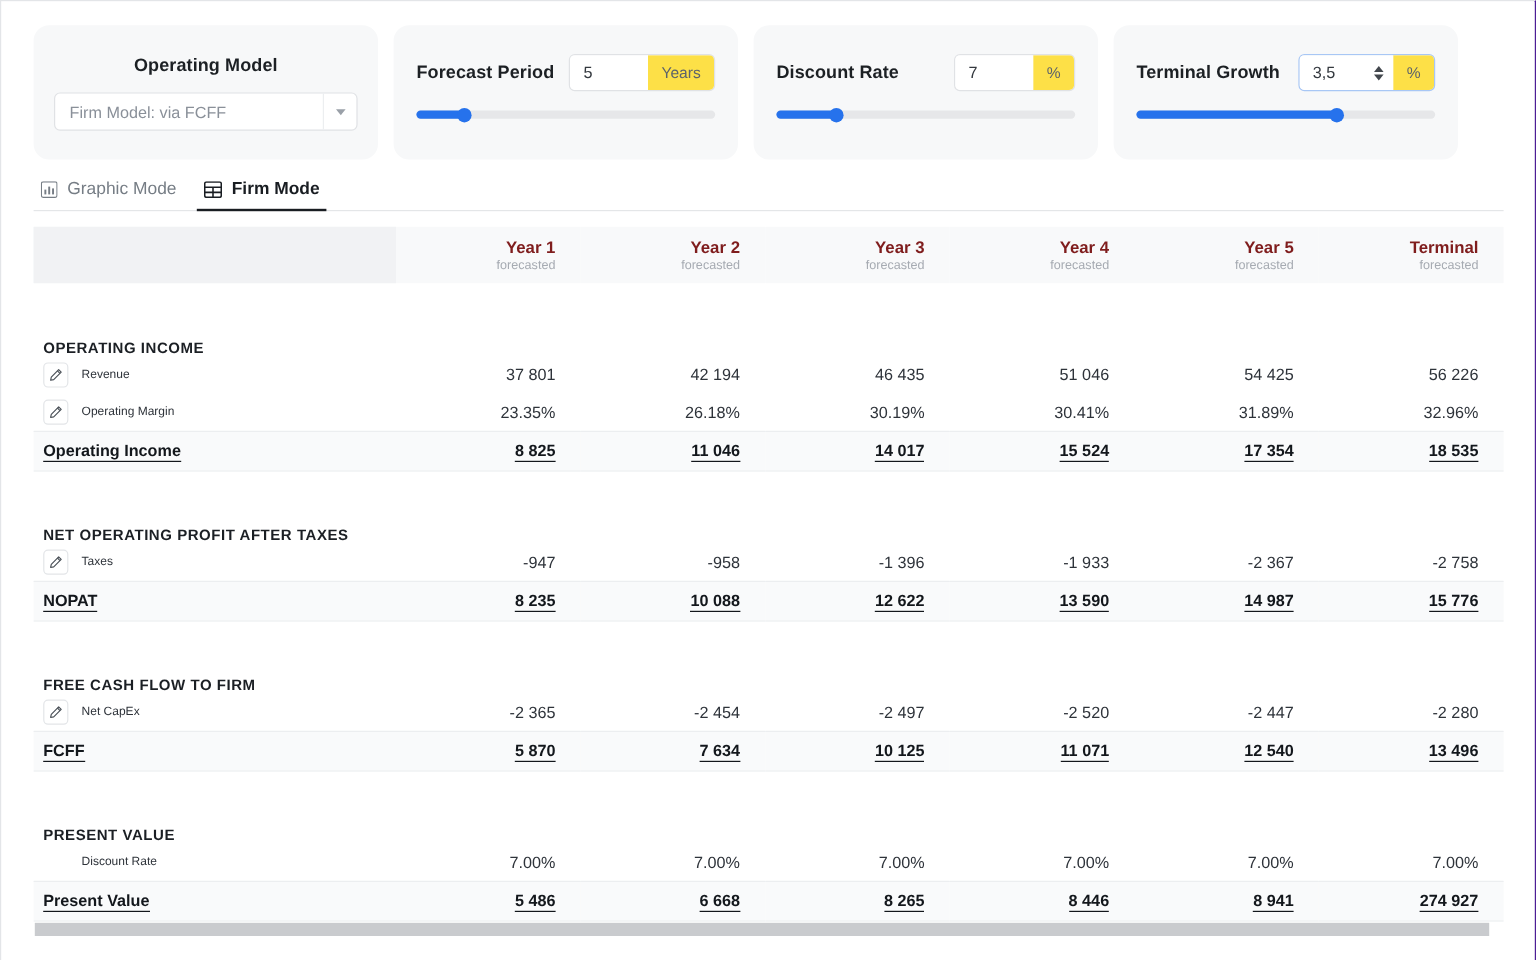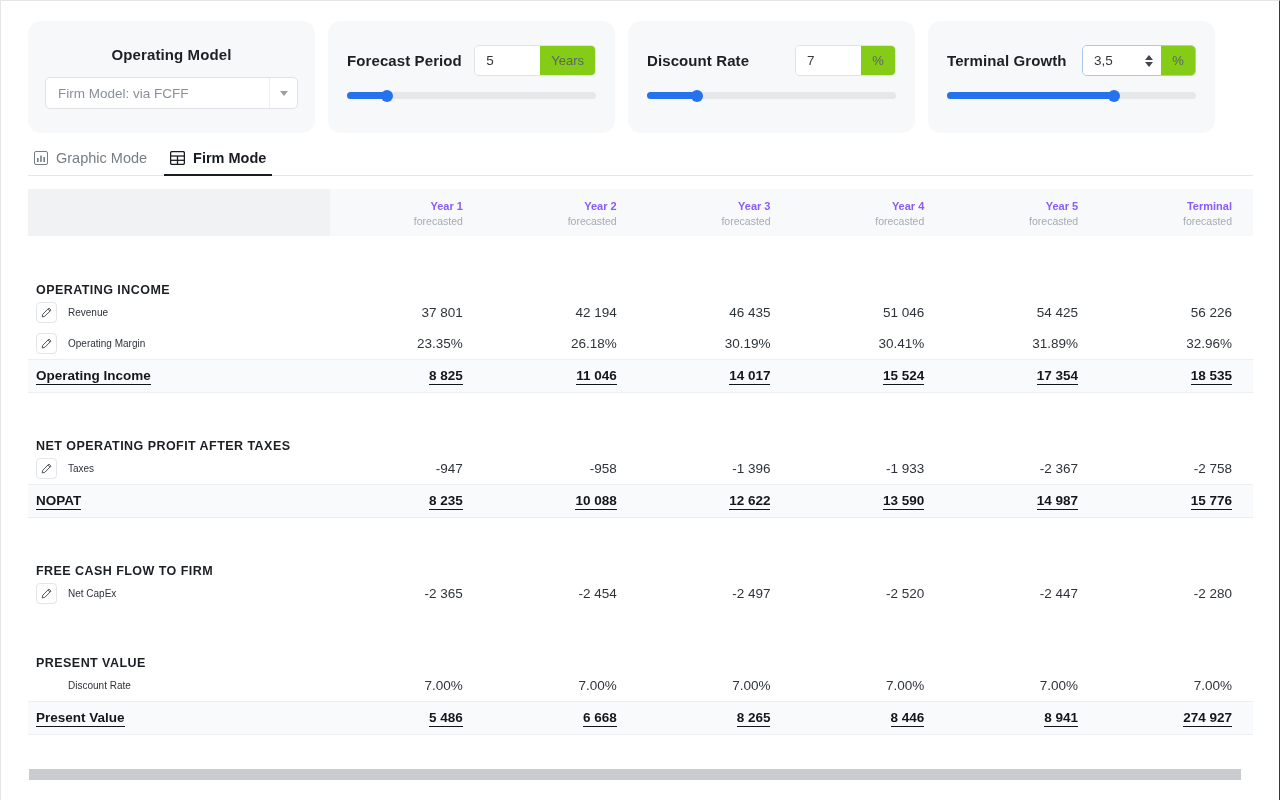--- a/index.html
+++ b/index.html
@@ -113,21 +113,21 @@
     border-right: 4px solid transparent;
     border-bottom: 5px solid #42474d;
   }
   .spin-down {
     width: 0; height: 0;
     border-left: 4px solid transparent;
     border-right: 4px solid transparent;
     border-top: 5px solid #42474d;
   }
   .unit-box {
-    background: #84cc16;
+    background: #fde047;
     display: flex; align-items: center; justify-content: center;
     font-size: 13px;
     color: #5d636a;
     padding: 0 11px;
     min-width: 34px;
   }
 
   .track-wrap {
     margin: 16px 19px 0 19px;
     height: 8px;
@@ -219,23 +219,23 @@
 
   thead tr.hrow { height: 47px; background: #f8f9fa; }
   thead th {
     text-align: right;
     padding: 0 0 0 0;
     vertical-align: middle;
     font-weight: normal;
   }
   thead th.lbl { background: #f1f2f4; }
   thead th .yr {
-    font-size: 11px;
+    font-size: 14px;
     font-weight: bold;
-    color: #8b5cf6;
+    color: #7f1d1d;
     line-height: 16px;
   }
   thead th .sub {
     font-size: 10.5px;
     color: #a6abb2;
     line-height: 14px;
   }
   thead th .cellpad { padding-right: 21px; }
 
   tr.spacer td { height: 37px; border: none; }
@@ -560,20 +560,29 @@
                 <span class="lbl-text">Net CapEx</span>
               </span>
             </td>
             <td>-2 365</td>
             <td>-2 454</td>
             <td>-2 497</td>
             <td>-2 520</td>
             <td>-2 447</td>
             <td>-2 280</td>
           </tr>
+          <tr class="total-row">
+            <td class="lbl"><span class="u">FCFF</span></td>
+            <td><span class="u">5 870</span></td>
+            <td><span class="u">7 634</span></td>
+            <td><span class="u">10 125</span></td>
+            <td><span class="u">11 071</span></td>
+            <td><span class="u">12 540</span></td>
+            <td><span class="u">13 496</span></td>
+          </tr>
           <tr class="spacer">
             <td colspan="7"></td>
           </tr>
           <tr class="section-head">
             <td colspan="7">PRESENT VALUE</td>
           </tr>
           <tr class="data-row">
             <td class="lbl">
               <span class="lbl-inner lbl-indent">
                 <span class="lbl-text">Discount Rate</span>

